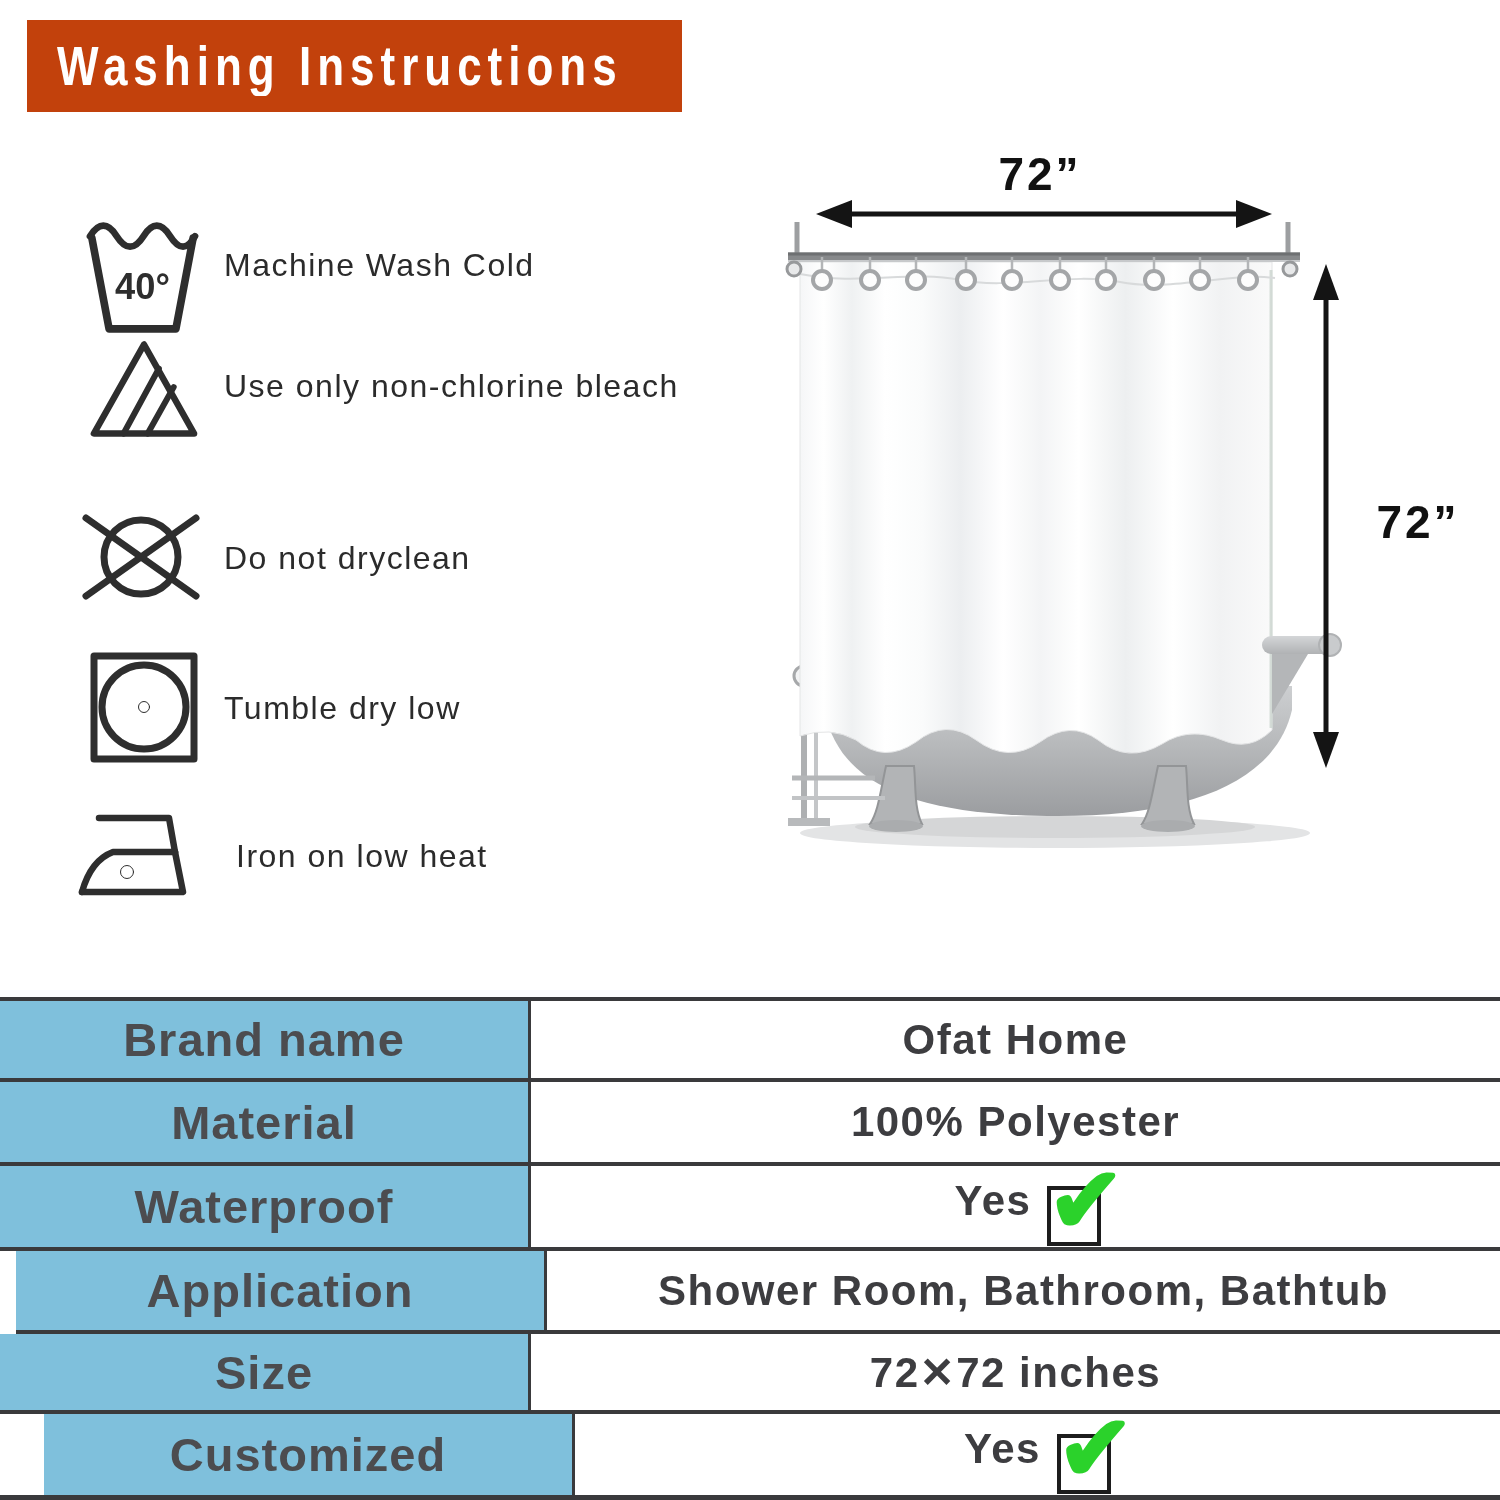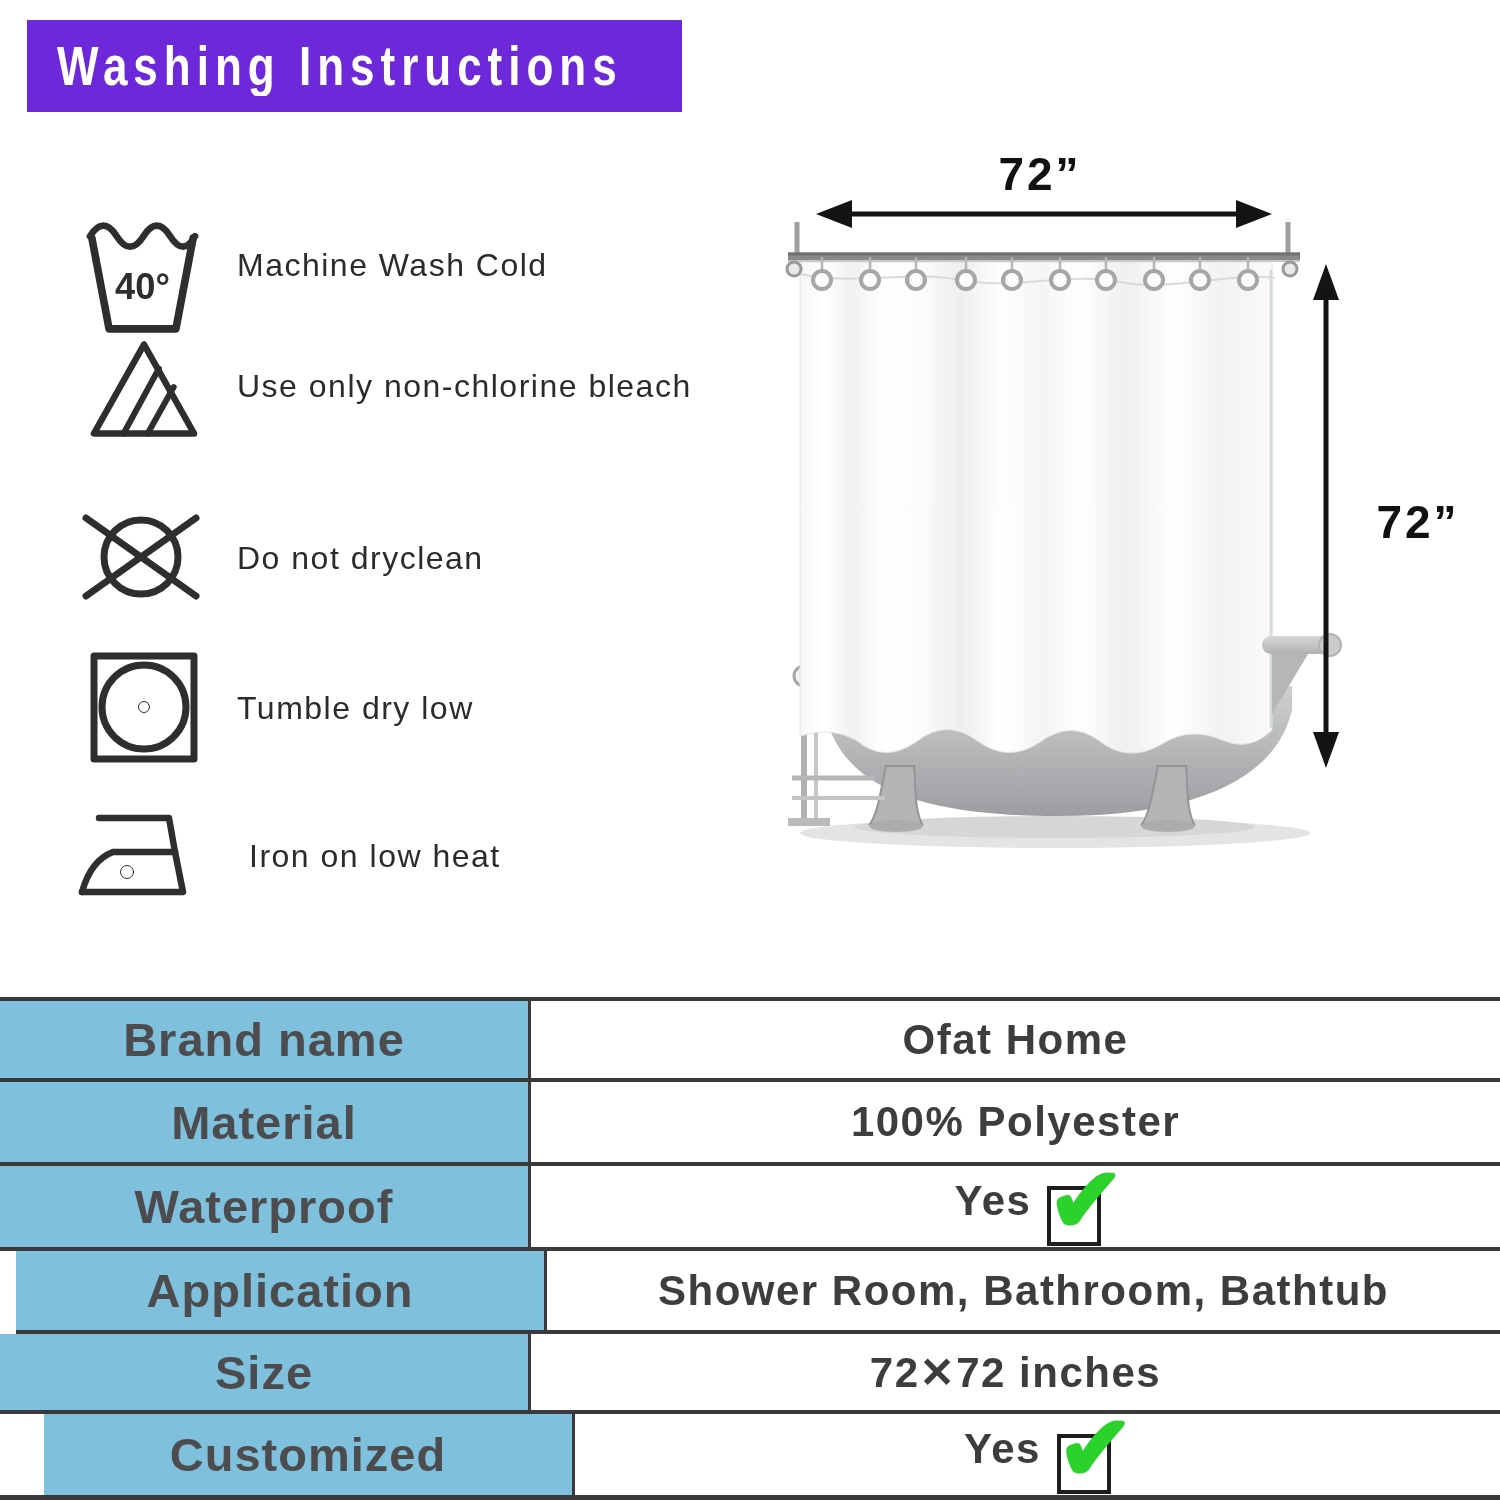--- a/index.html
+++ b/index.html
@@ -3,35 +3,35 @@
 <meta charset="utf-8">
 <style>
   html,body{margin:0;padding:0;}
   body{
     width:1500px;height:1500px;position:relative;overflow:hidden;
     background:#ffffff;font-family:"Liberation Sans", sans-serif;
   }
   
   .banner{
     position:absolute;left:27px;top:20px;width:655px;height:92px;
-    background:#6d28d9;color:#ffffff;box-sizing:border-box;
+    background:#c2410c;color:#ffffff;box-sizing:border-box;
     display:flex;align-items:center;padding-left:30px;white-space:nowrap;
   }
   .banner span{
     font-size:44px;font-weight:800;letter-spacing:6px;
     transform:scaleY(1.25);transform-origin:left center;display:inline-block;
   }
   
   .care-icon{position:absolute;}
   .care-icon svg{display:block;}
   .care-icon path, .care-icon line, .care-icon circle, .care-icon rect{
     stroke:#2e2e2e;fill:none;stroke-linecap:round;stroke-linejoin:round;
   }
   .care-label{
-    position:absolute;left:237px;font-size:32px;color:#2b2b2b;
+    position:absolute;left:224px;font-size:32px;color:#2b2b2b;
     letter-spacing:1.5px;white-space:nowrap;
   }
   .wash-temp{font-size:38px;font-weight:700;fill:#2e2e2e;stroke:none !important;}
   
   .dim-label{font-size:46px;font-weight:700;fill:#111111;letter-spacing:3px;}
   
   .spec-table{
     position:absolute;left:0;top:997px;width:1500px;height:503px;
     box-sizing:border-box;border-top:4px solid #3a3a3c;border-bottom:5px solid #3a3a3c;
     display:flex;flex-direction:column;

